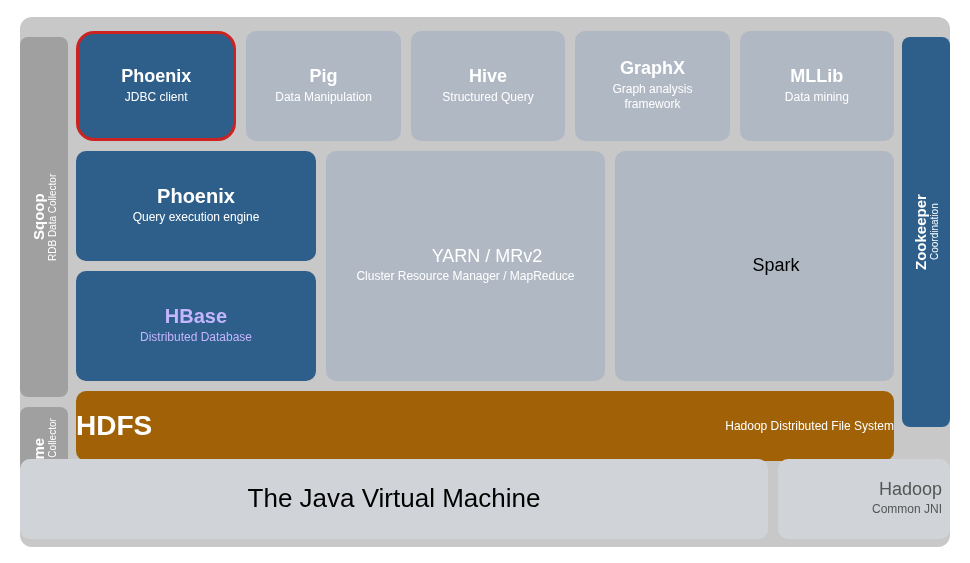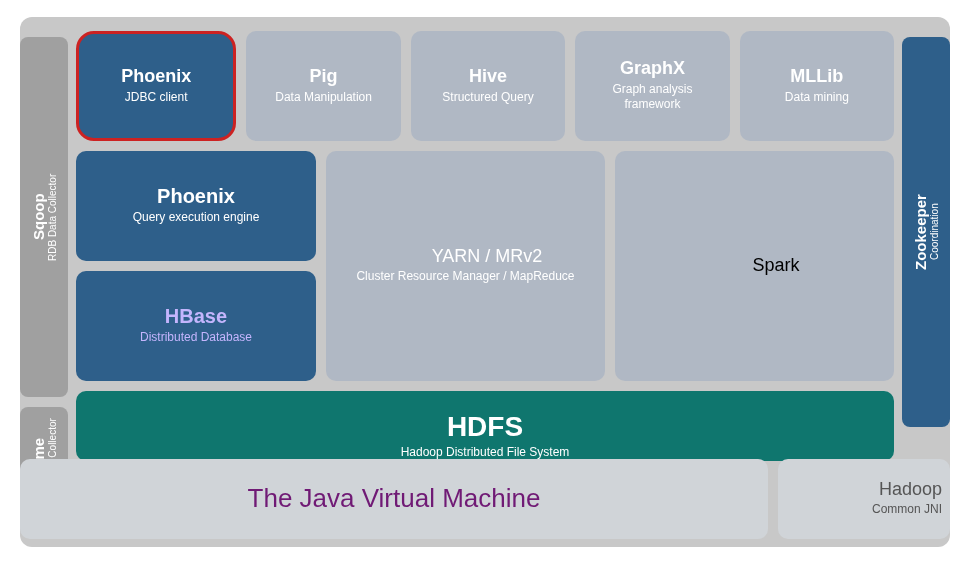--- a/index.html
+++ b/index.html
@@ -203,26 +203,26 @@
     .hdfs-row {
       position: absolute;
       left: 56px;
       top: 374px;
       right: 56px;
       height: 70px;
     }
     .hdfs-box {
       width: 100%;
       height: 100%;
-      background: #0f766e;
-      border-radius: 10px;
-      display: flex;
-      flex-direction: column;
-      align-items: center;
-      justify-content: flex-end;
+      background: #a16207;
+      border-radius: 10px;
+      display: flex;
+      flex-direction: row;
+      align-items: center;
+      justify-content: space-between;
       color: #fff;
       text-align: center;
     }
     
     .jvm-row {
       position: absolute;
       left: 0;
       bottom: 8px;
       right: 0;
       height: 80px;
@@ -250,21 +250,21 @@
       flex-direction: column;
       align-items: flex-end;
       justify-content: center;
       color: #555;
       text-align: center;
       padding: 8px;
     }
     .big-title {
       font-size: 26px;
       font-weight: 300;
-      color: #701a75;
+      color: #000000;
     }
     .medium-title {
       font-size: 20px;
       font-weight: 600;
     }
     .small-title {
       font-size: 18px;
       font-weight: 400;
       margin-left: 43px;
     }

